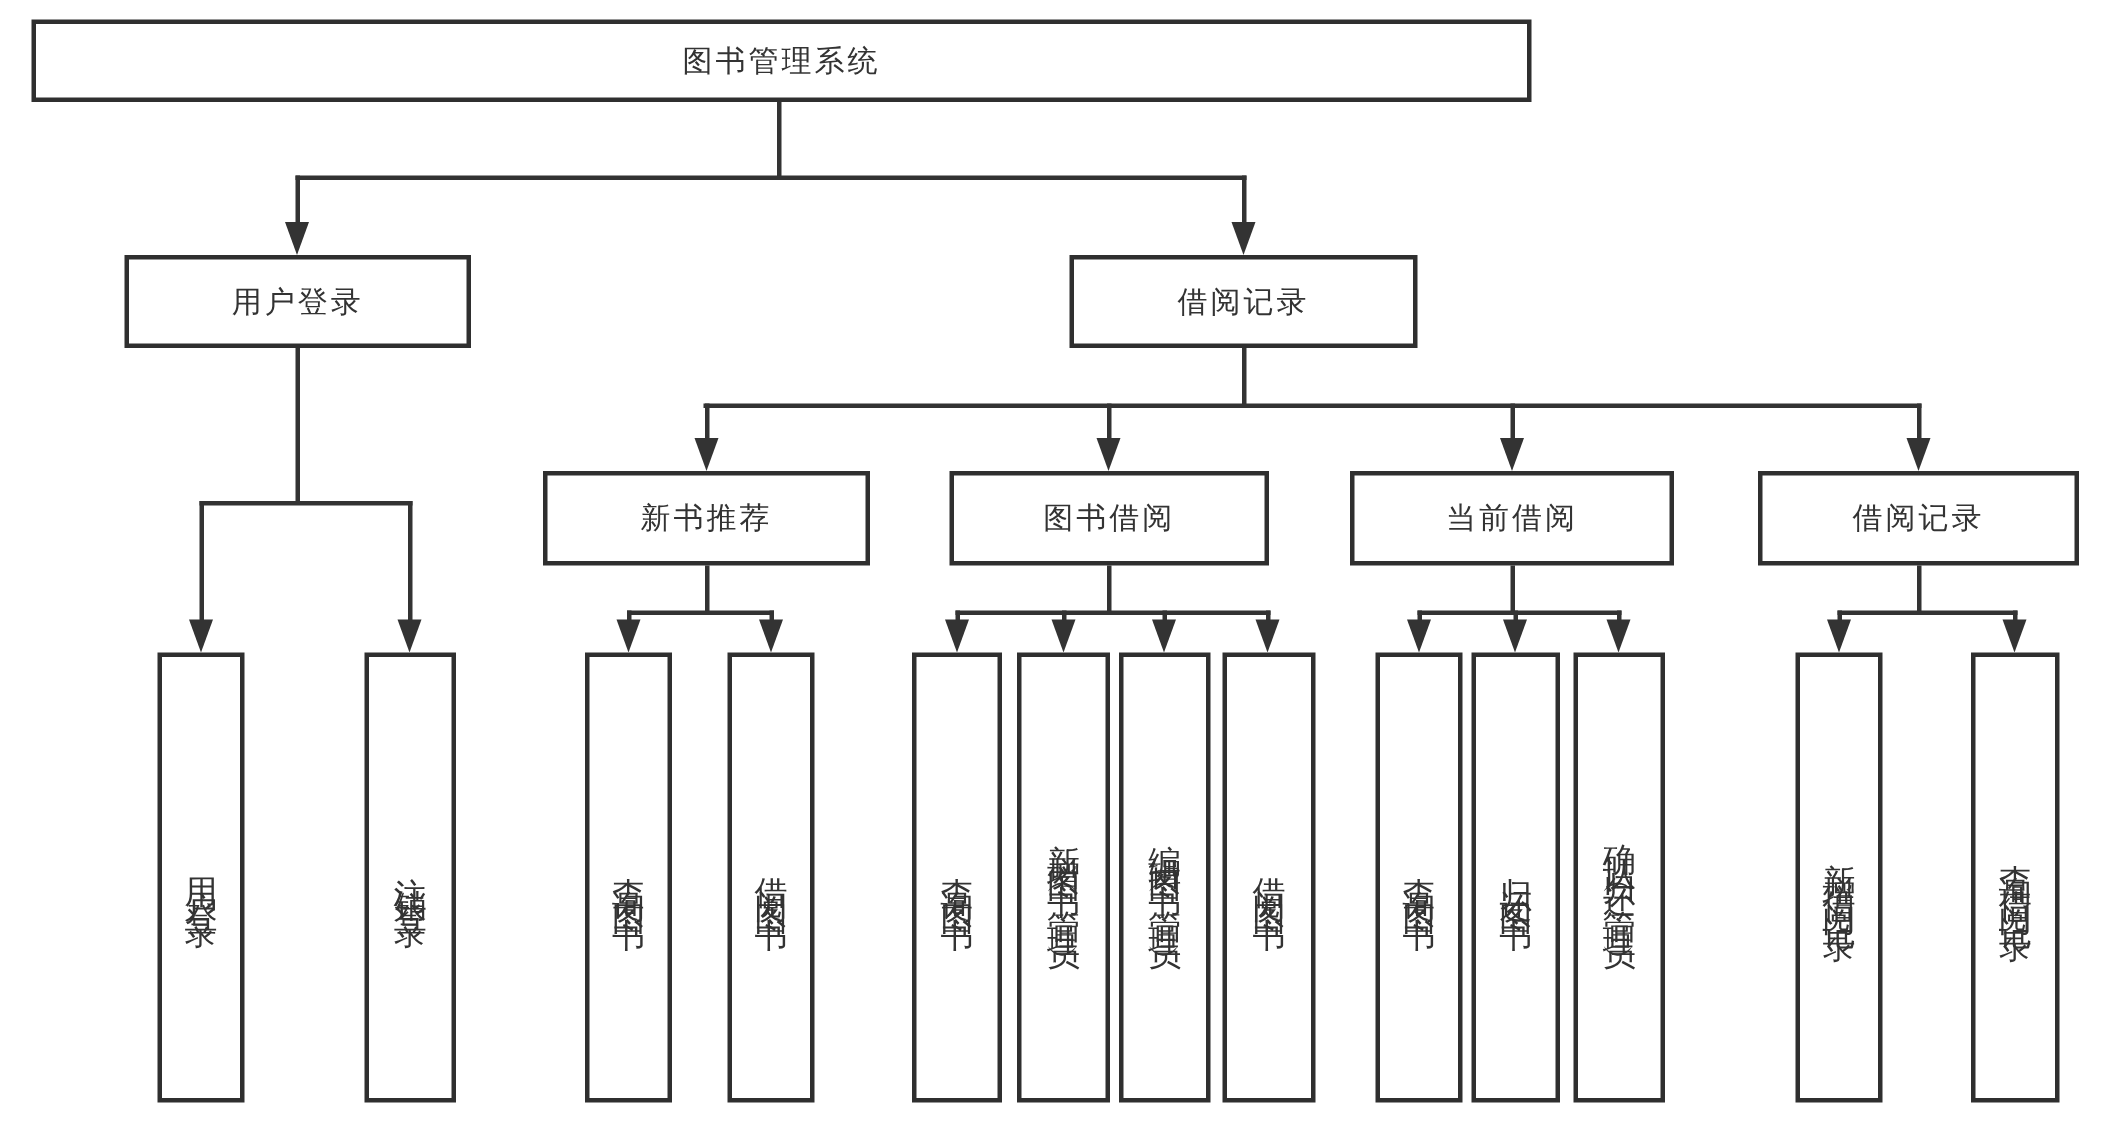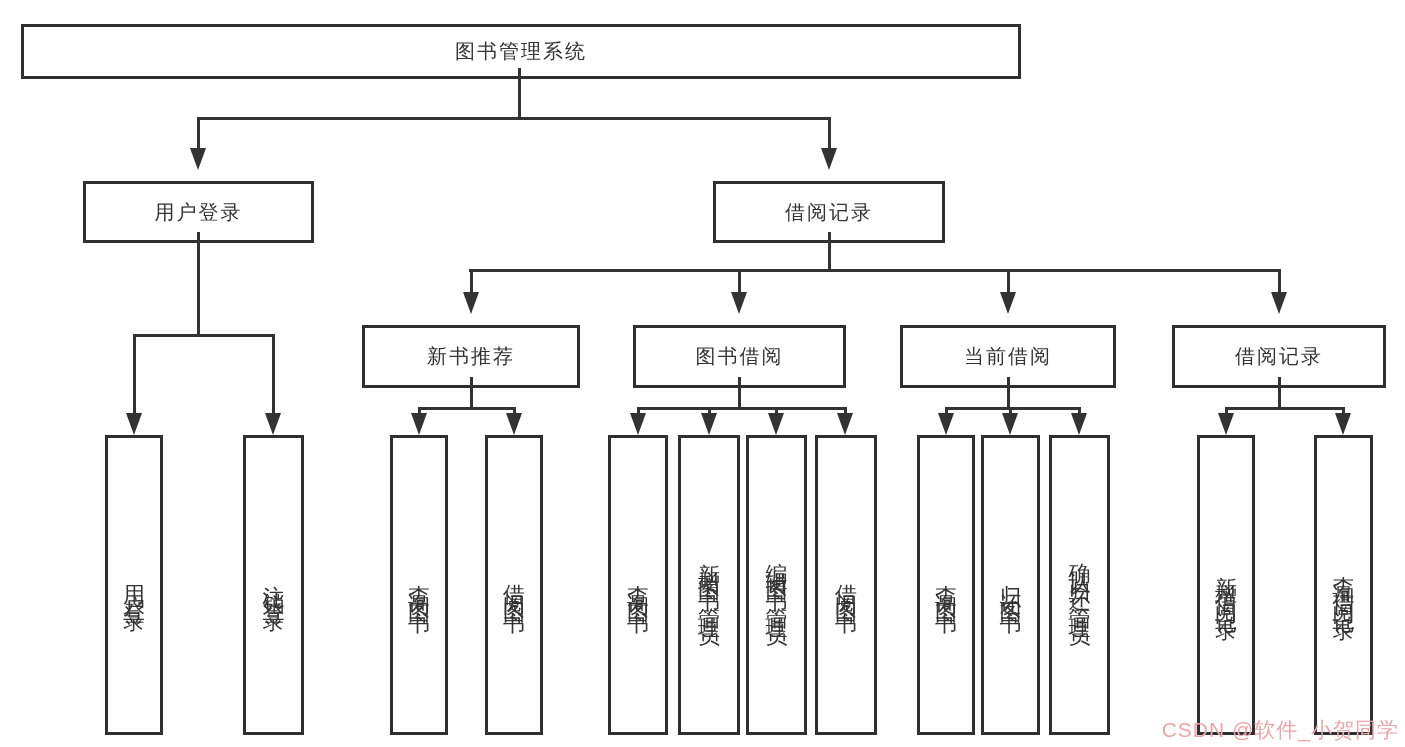--- a/index.html
+++ b/index.html
@@ -17,21 +17,21 @@
   .box {
     position: absolute;
     background: #ffffff;
     border: 3px solid #2f2f2f;
     box-sizing: border-box;
     display: flex;
     align-items: center;
     justify-content: center;
     color: #333333;
   }
-  .hbox { font-size: 20px; letter-spacing: 2px; white-space: nowrap; margin-top: 11px; }
+  .hbox { font-size: 20px; letter-spacing: 2px; white-space: nowrap; }
   .leaf { }
   .vtext {
     writing-mode: vertical-rl;
     text-orientation: mixed;
     font-size: 22px;
     letter-spacing: 9px;
     line-height: 1;
     color: #333333;
   }
   .line { position: absolute; background: #333333; }
@@ -177,15 +177,14 @@
     <span class="vtext">确认归还（管理员）</span>
   </div>
 
   <div class="box leaf" style="left:1197px; top:435px; width:58px; height:300px;">
     <span class="vtext">新增借阅记录</span>
   </div>
   <div class="box leaf" style="left:1314px; top:435px; width:59px; height:300px;">
     <span class="vtext">查询借阅记录</span>
   </div>
 
-  <div class="watermark">CSDN @软件_小贺同学</div>
 
 </div>
 
 </body></html>

